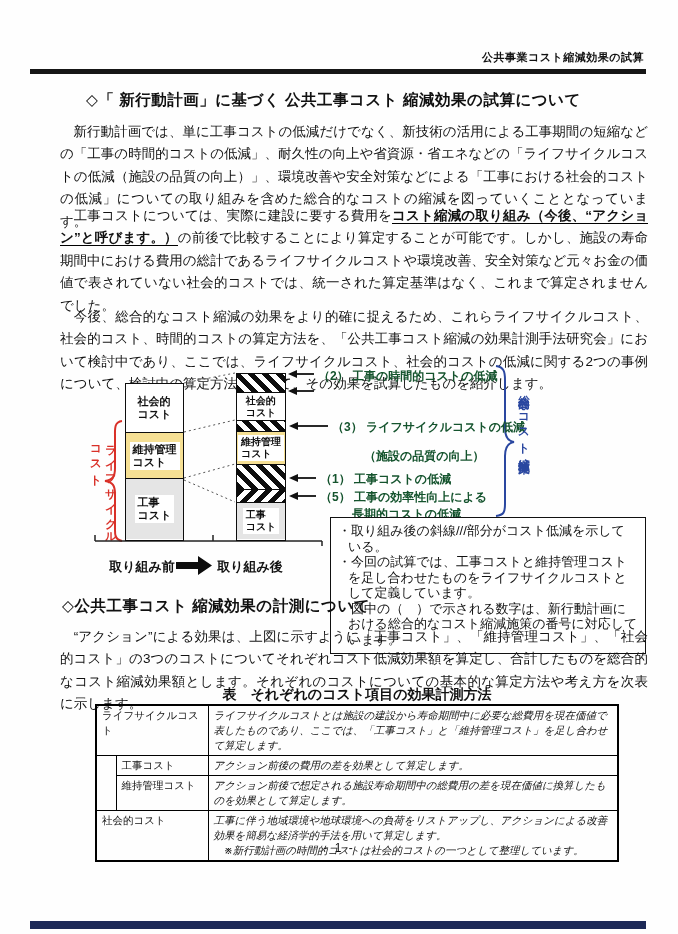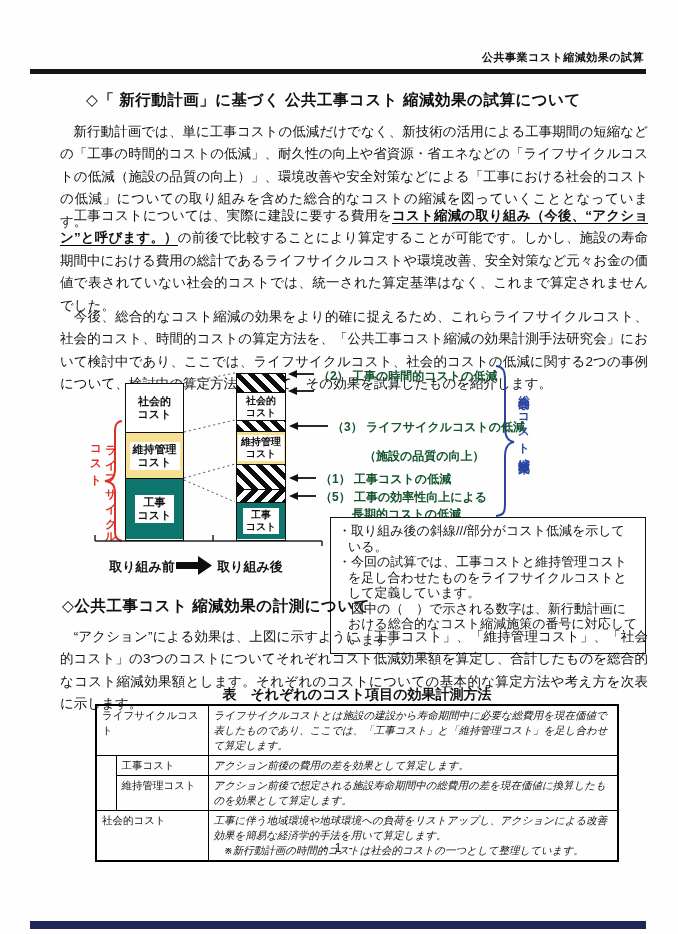--- a/index.html
+++ b/index.html
@@ -23,26 +23,26 @@
   #para2{top:205px;}
   #para3{top:306px;}
   #para4{top:626px;}
   .uline{border-bottom:1.3px solid #000;font-weight:700;}
   
   .barcol{position:absolute;border:1.5px solid #0d0d0d;background:#fff;box-sizing:border-box;}
   #bar-before{left:125px;top:383px;width:59px;height:158px;}
   #bar-after{left:236px;top:373px;width:50px;height:168px;}
   .seg{box-sizing:border-box;display:flex;align-items:center;justify-content:center;}
   .seg.bordered{border-bottom:1.5px solid #0d0d0d;}
-  .seg-label{font-size:11px;font-weight:700;line-height:13px;text-align:center;white-space:pre-line;}
+  .seg-label{font-size:11px;font-weight:700;line-height:13px;text-align:left;white-space:pre-line;}
   .patch{background:#fff;padding:1px 3px;}
   .hatch{background:repeating-linear-gradient(45deg,#0d0d0d 0 5px,#ffffff 5px 10px);}
   .hatch-rev{background:repeating-linear-gradient(135deg,#0d0d0d 0 5px,#ffffff 5px 10px);}
   .bg-yellow{background:#f6e094;}
-  .bg-blue{background:#0f766e;}
+  .bg-blue{background:#e5e5e5;}
   
   .vtext-red{position:absolute;left:88px;top:437px;height:106px;writing-mode:vertical-rl;
     color:#d93028;font-size:11.5px;font-weight:700;letter-spacing:1.5px;}
   .vtext-blue{position:absolute;left:516px;top:386px;height:132px;writing-mode:vertical-rl;
     color:#2a47a0;font-size:11.5px;font-weight:700;letter-spacing:1.5px;}
   .axis-label{position:absolute;top:558px;width:72px;text-align:center;font-size:13px;font-weight:700;}
   #axis-before{left:106px;}
   #axis-after{left:214px;}
   .anno{position:absolute;color:#14532d;font-size:12px;font-weight:700;white-space:nowrap;}
   #anno2{left:318px;top:368px;}

